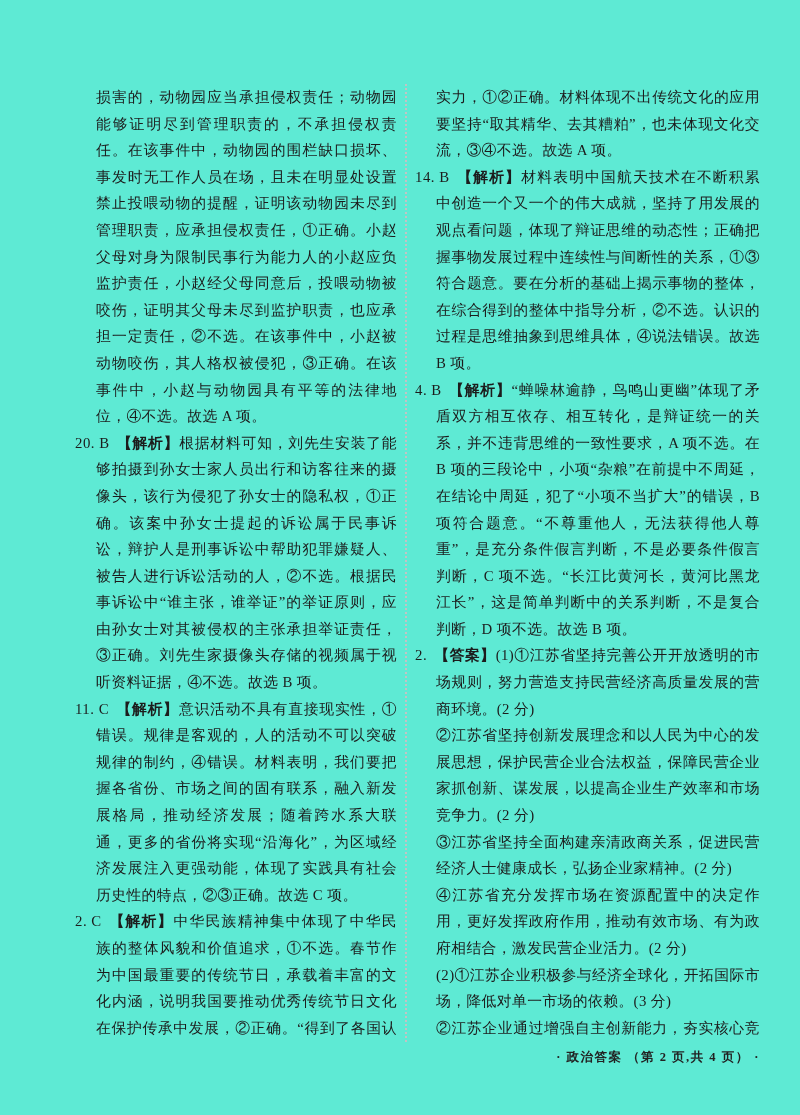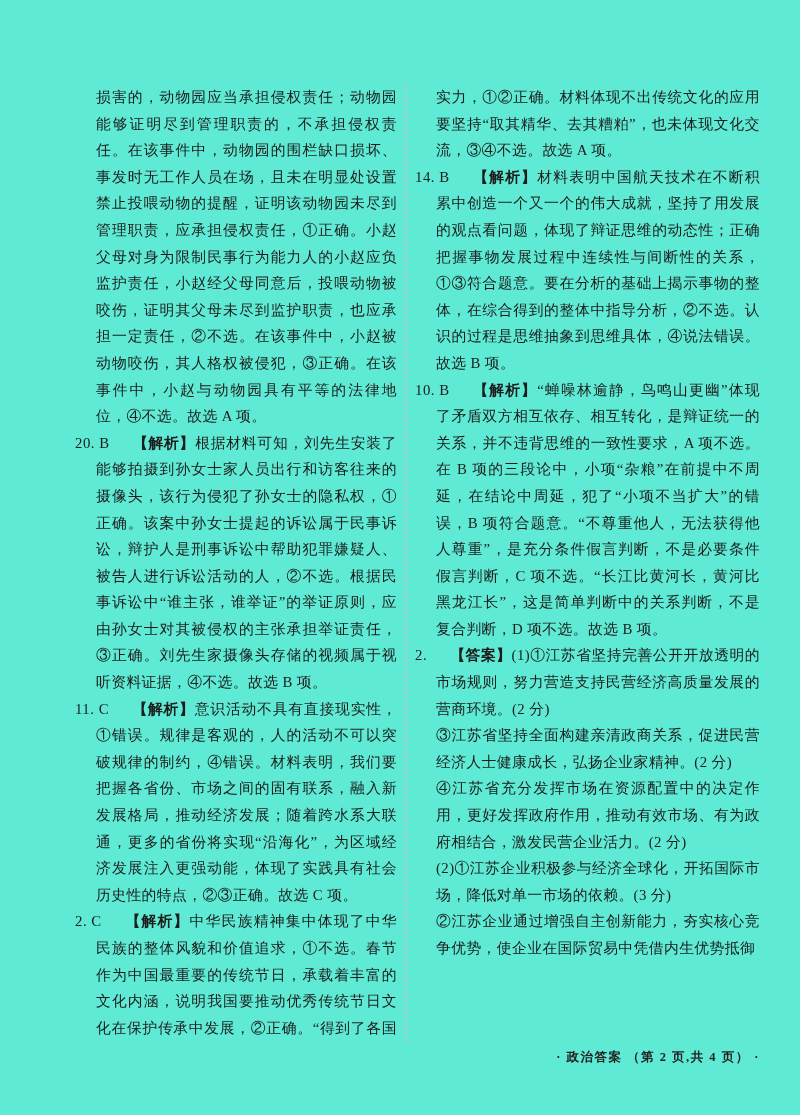--- a/index.html
+++ b/index.html
@@ -40,21 +40,21 @@
     margin: 0;
     padding-left: 21px;
     font-size: 14.8px;
     line-height: 26.6px;
     text-align: justify;
     letter-spacing: 0.4px;
   }
   p.para .label {
     display: inline-block;
     margin-left: -21px;
-    margin-right: 23px;
+    margin-right: 7px;
     letter-spacing: 0.5px;
   }
   p.para strong {
     font-weight: bold;
   }
   .footer {
     margin-top: 7px;
     text-align: right;
     font-size: 12.5px;
     font-weight: bold;
@@ -70,22 +70,23 @@
     <div class="col col-left" id="col-left">
         <p class="para">损害的，动物园应当承担侵权责任；动物园能够证明尽到管理职责的，不承担侵权责任。在该事件中，动物园的围栏缺口损坏、事发时无工作人员在场，且未在明显处设置禁止投喂动物的提醒，证明该动物园未尽到管理职责，应承担侵权责任，①正确。小赵父母对身为限制民事行为能力人的小赵应负监护责任，小赵经父母同意后，投喂动物被咬伤，证明其父母未尽到监护职责，也应承担一定责任，②不选。在该事件中，小赵被动物咬伤，其人格权被侵犯，③正确。在该事件中，小赵与动物园具有平等的法律地位，④不选。故选 A 项。</p>
         <p class="para"><span class="label">20. B</span><strong>【解析】</strong>根据材料可知，刘先生安装了能够拍摄到孙女士家人员出行和访客往来的摄像头，该行为侵犯了孙女士的隐私权，①正确。该案中孙女士提起的诉讼属于民事诉讼，辩护人是刑事诉讼中帮助犯罪嫌疑人、被告人进行诉讼活动的人，②不选。根据民事诉讼中“谁主张，谁举证”的举证原则，应由孙女士对其被侵权的主张承担举证责任，③正确。刘先生家摄像头存储的视频属于视听资料证据，④不选。故选 B 项。</p>
         <p class="para"><span class="label">11. C</span><strong>【解析】</strong>意识活动不具有直接现实性，①错误。规律是客观的，人的活动不可以突破规律的制约，④错误。材料表明，我们要把握各省份、市场之间的固有联系，融入新发展格局，推动经济发展；随着跨水系大联通，更多的省份将实现“沿海化”，为区域经济发展注入更强动能，体现了实践具有社会历史性的特点，②③正确。故选 C 项。</p>
         <p class="para"><span class="label">2. C</span><strong>【解析】</strong>中华民族精神集中体现了中华民族的整体风貌和价值追求，①不选。春节作为中国最重要的传统节日，承载着丰富的文化内涵，说明我国要推动优秀传统节日文化在保护传承中发展，②正确。“得到了各国认同”说法过于绝对，③不选。春节申遗成功有利于扩大中华文化的国际影响力，④正确。故选 C 项。</p>
       </div>
     <div class="divider"></div>
     <div class="col col-right" id="col-right">
         <p class="para">实力，①②正确。材料体现不出传统文化的应用要坚持“取其精华、去其糟粕”，也未体现文化交流，③④不选。故选 A 项。</p>
         <p class="para"><span class="label">14. B</span><strong>【解析】</strong>材料表明中国航天技术在不断积累中创造一个又一个的伟大成就，坚持了用发展的观点看问题，体现了辩证思维的动态性；正确把握事物发展过程中连续性与间断性的关系，①③符合题意。要在分析的基础上揭示事物的整体，在综合得到的整体中指导分析，②不选。认识的过程是思维抽象到思维具体，④说法错误。故选 B 项。</p>
-        <p class="para"><span class="label">10. B</span><strong>【解析】</strong>“蝉噪林逾静，鸟鸣山更幽”体现了矛盾双方相互依存、相互转化，是辩证统一的关系，并不违背思维的一致性要求，A 项不选。在 B 项的三段论中，小项“杂粮”在前提中不周延，在结论中周延，犯了“小项不当扩大”的错误，B 项符合题意。“不尊重他人，无法获得他人尊重”，是充分条件假言判断，不是必要条件假言判断，C 项不选。“长江比黄河长，黄河比黑龙江长”，这是简单判断中的关系判断，不是复合判断，D 项不选。故选 B 项。</p>
+        <p class="para"><span class="label">4. B</span><strong>【解析】</strong>“蝉噪林逾静，鸟鸣山更幽”体现了矛盾双方相互依存、相互转化，是辩证统一的关系，并不违背思维的一致性要求，A 项不选。在 B 项的三段论中，小项“杂粮”在前提中不周延，在结论中周延，犯了“小项不当扩大”的错误，B 项符合题意。“不尊重他人，无法获得他人尊重”，是充分条件假言判断，不是必要条件假言判断，C 项不选。“长江比黄河长，黄河比黑龙江长”，这是简单判断中的关系判断，不是复合判断，D 项不选。故选 B 项。</p>
         <p class="para"><span class="label">2.</span><strong>【答案】</strong>(1)①江苏省坚持完善公开开放透明的市场规则，努力营造支持民营经济高质量发展的营商环境。(2 分)</p>
+        <p class="para">②江苏省坚持创新发展理念和以人民为中心的发展思想，保护民营企业合法权益，保障民营企业家抓创新、谋发展，以提高企业生产效率和市场竞争力。(2 分)</p>
         <p class="para">③江苏省坚持全面构建亲清政商关系，促进民营经济人士健康成长，弘扬企业家精神。(2 分)</p>
         <p class="para">④江苏省充分发挥市场在资源配置中的决定作用，更好发挥政府作用，推动有效市场、有为政府相结合，激发民营企业活力。(2 分)</p>
         <p class="para">(2)①江苏企业积极参与经济全球化，开拓国际市场，降低对单一市场的依赖。(3 分)</p>
         <p class="para">②江苏企业通过增强自主创新能力，夯实核心竞争优势，使企业在国际贸易中凭借内生优势抵御</p>
       </div>
   </div>
   <div class="footer">
     <span>· 政治答案 （第 2 页,共 4 页） ·</span>
   </div>
 </div>

